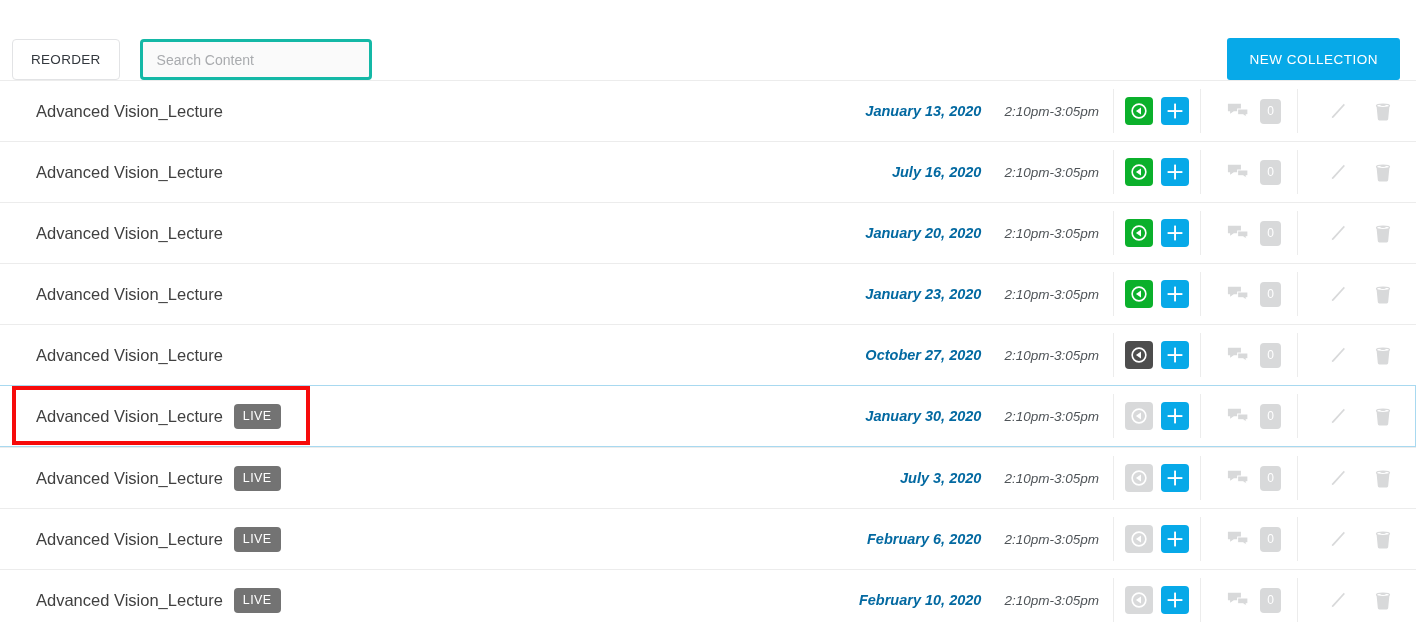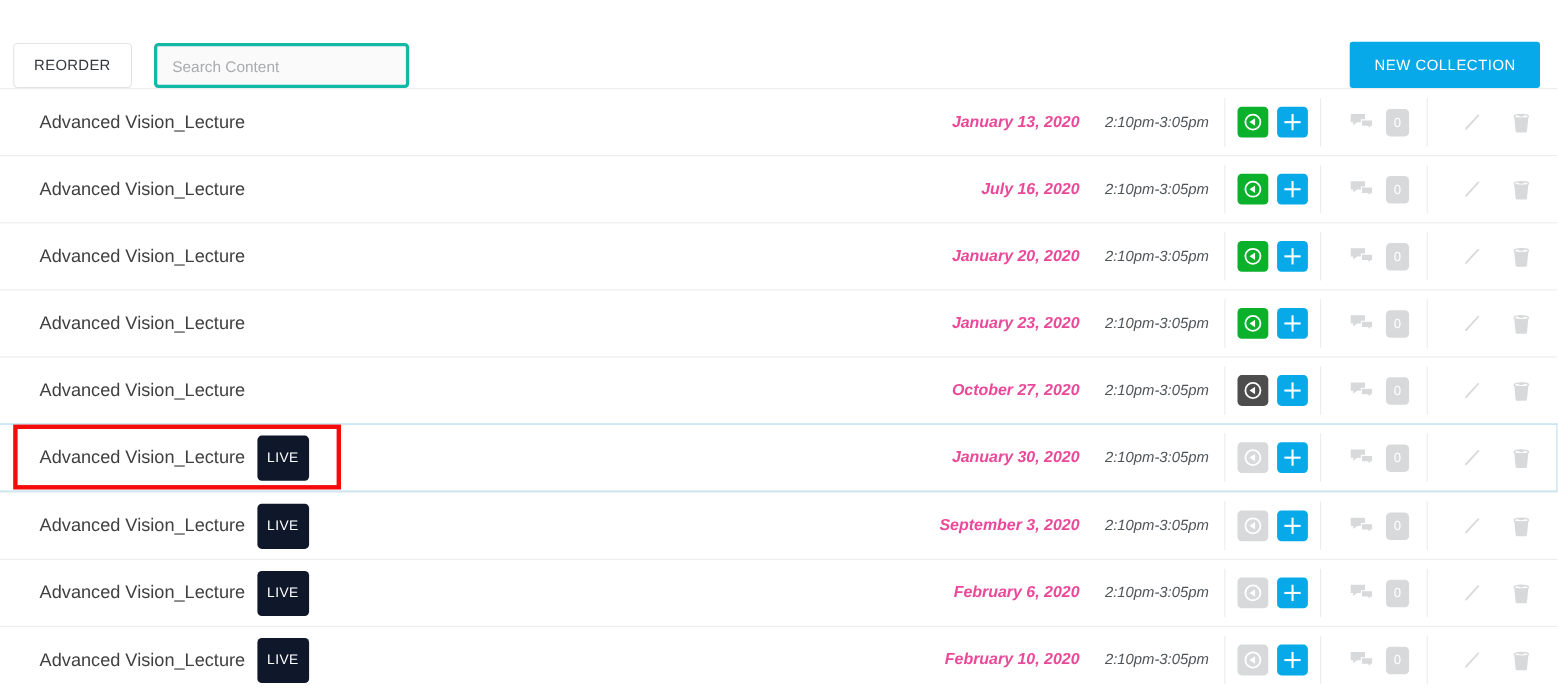--- a/index.html
+++ b/index.html
@@ -101,23 +101,23 @@
   }
   .row-title {
     font-size: 16.5px;
     color: #404040;
     white-space: nowrap;
   }
   .live-badge {
     display: inline-flex;
     align-items: center;
     justify-content: center;
-    height: 41px;
+    height: 25px;
     padding: 0 9px;
-    background: #0f172a;
+    background: #737373;
     border-radius: 4px;
     color: #ffffff;
     font-size: 12.5px;
     letter-spacing: 0.4px;
   }
 
   
   .redbox {
     position: absolute;
     left: 12px;
@@ -134,21 +134,21 @@
     display: flex;
     align-items: baseline;
     gap: 9px;
     padding-right: 14px;
     white-space: nowrap;
   }
   .meta-date {
     font-style: italic;
     font-weight: bold;
     font-size: 14.5px;
-    color: #ec4899;
+    color: #0369a1;
   }
   .meta-time {
     font-style: italic;
     font-size: 13.5px;
     color: #4f5458;
     margin-left: 14px;
   }
 
   .actions {
     display: flex;
@@ -521,21 +521,21 @@
           </span>
         </div>
       </div>
     </div>
     <div class="row">
       <div class="title-wrap">
         <span class="row-title">Advanced Vision_Lecture</span>
         <span class="live-badge">LIVE</span>
       </div>
       <div class="meta">
-        <span class="meta-date">September 3, 2020</span>
+        <span class="meta-date">July 3, 2020</span>
         <span class="meta-time">2:10pm-3:05pm</span>
       </div>
       <div class="actions">
         <div class="sep"></div>
         <div class="grp">
           <span class="sq light">
             <svg width="18" height="18" viewBox="0 0 20 20">
               <circle cx="10" cy="10" r="7.6" fill="none" stroke="#fff" stroke-width="1.8"></circle>
               <path d="M12.2 6.2 L12.2 13.8 L6.6 10 Z" fill="#fff"></path>
             </svg>

